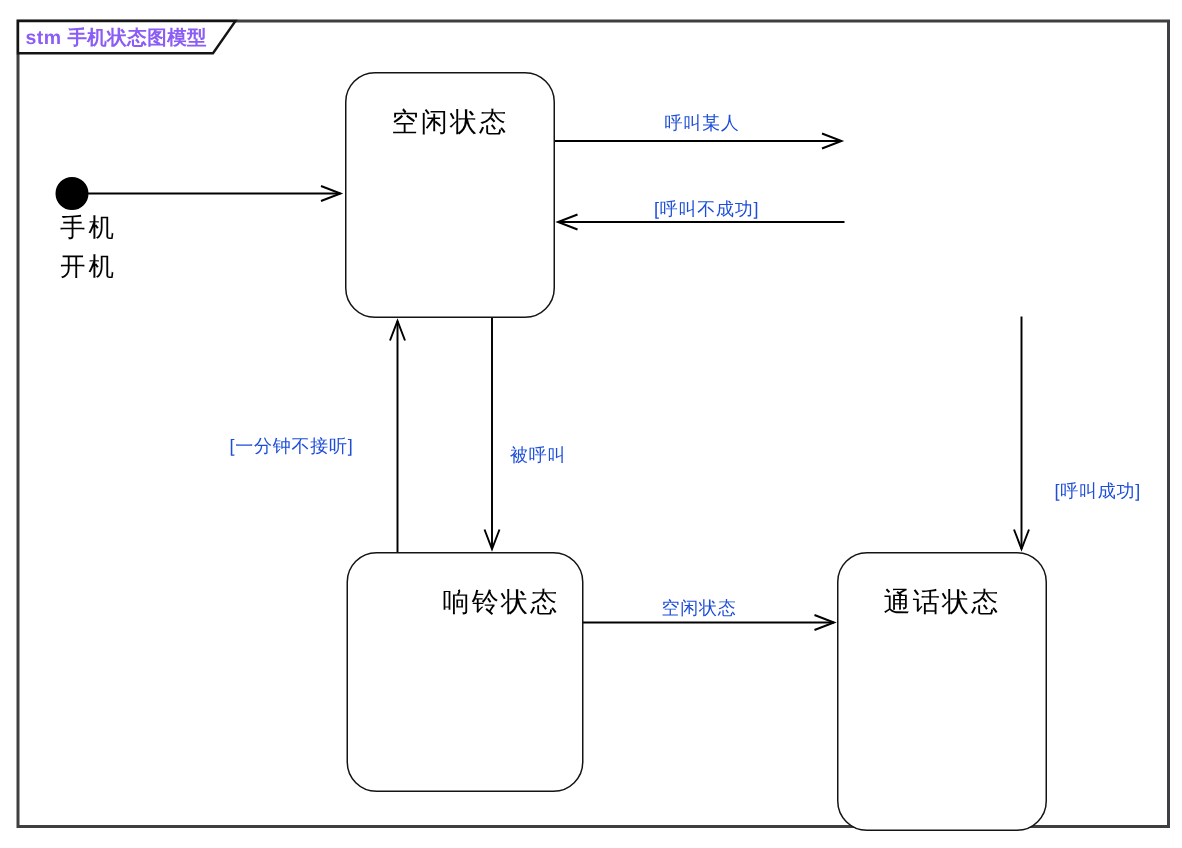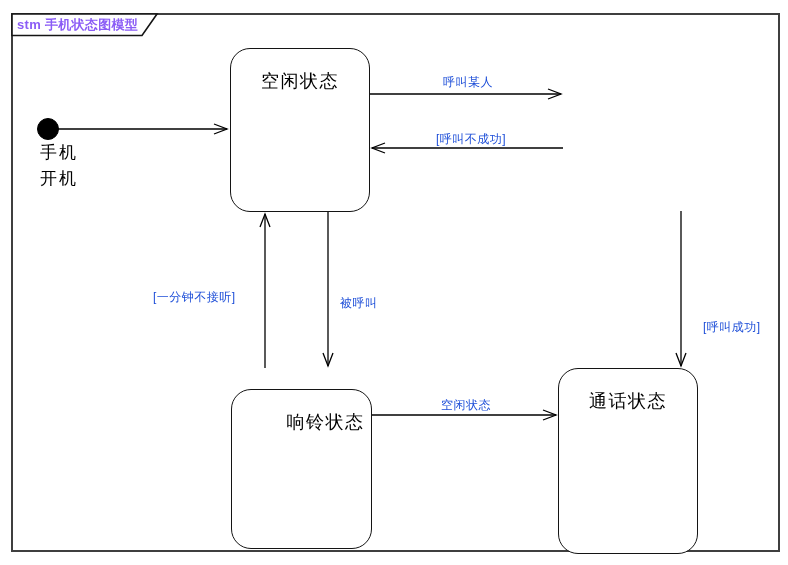--- a/index.html
+++ b/index.html
@@ -45,21 +45,21 @@
   .state-label {
     font-family: "DejaVu Serif", serif;
     font-size: 18px;
     color: #000000;
     letter-spacing: 1.5px;
     margin-top: 20px;
     white-space: nowrap;
   }
   .state-idle    { left: 230px; top: 48px;  width: 140px; height: 164px; }
   .state-dialing { left: 563px; top: 48px;  width: 138px; height: 163px; }
-  .state-ringing { left: 231px; top: 389px; width: 141px; height: 160px; padding-left: 48px; }
+  .state-ringing { left: 231px; top: 368px; width: 158px; height: 160px; padding-left: 48px; }
   .state-calling { left: 558px; top: 368px; width: 140px; height: 186px; }
   .edge-label {
     position: absolute;
     z-index: 1;
     font-family: "Liberation Sans", sans-serif;
     font-size: 12px;
     color: #1d4ed8;
     white-space: nowrap;
     letter-spacing: 0.5px;
   }

